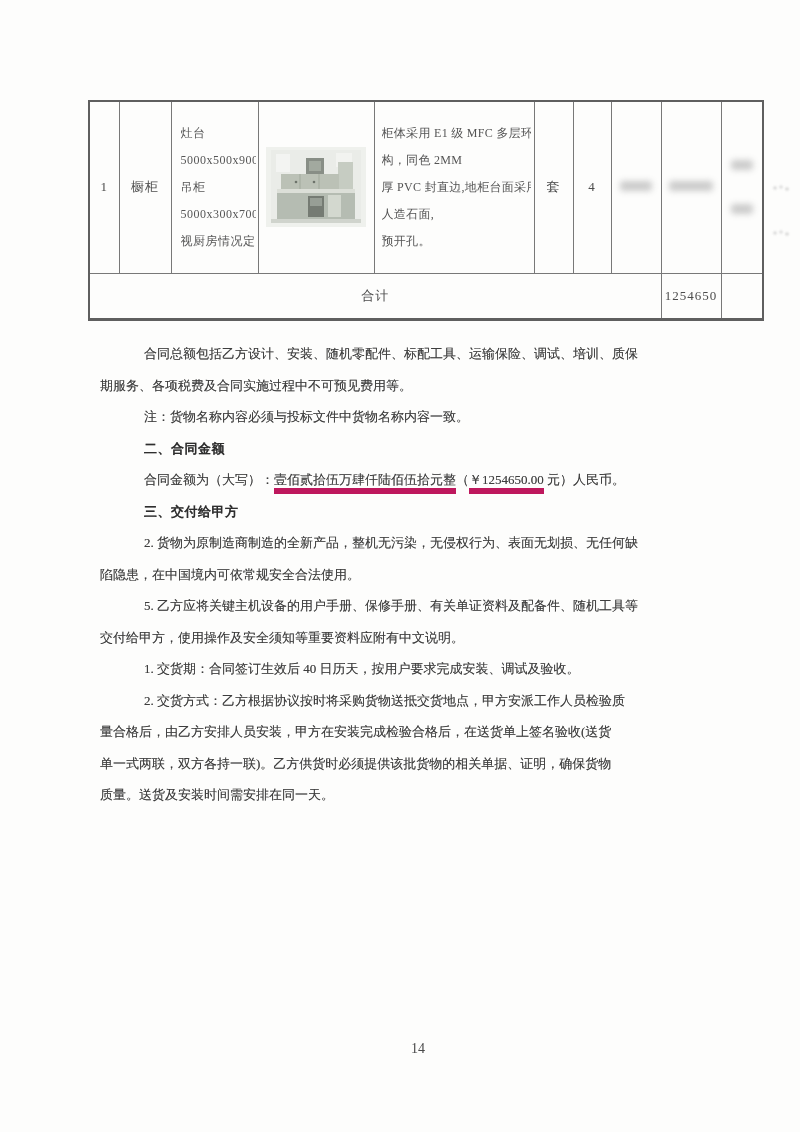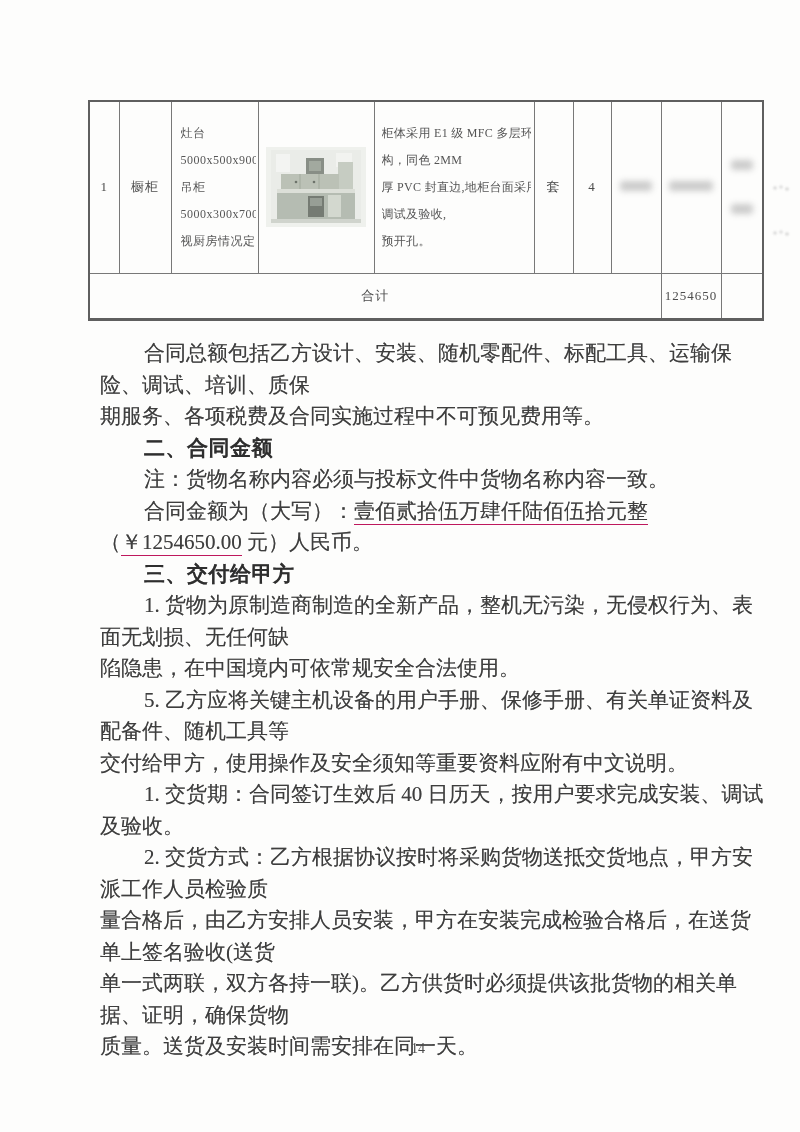--- a/index.html
+++ b/index.html
@@ -45,26 +45,26 @@
   .blob.w32 { width:32px; } .blob.w42 { width:44px; } .blob.w20 { width:22px; }
   td.remark-cell .stack {
     display:flex; flex-direction:column; align-items:center;
     justify-content:center; gap:34px; height:100%;
   }
   .total-label { font-size:13.5px; letter-spacing:2px; }
   .total-amount { font-size:13px; letter-spacing:0.5px; }
   
   .body-text {
     position:absolute; left:100px; top:338px; width:664px;
-    font-size:21px; line-height:31.5px; color:#3e3e3e;
+    font-size:13px; line-height:31.5px; color:#3e3e3e;
     text-shadow:0 0 0.5px rgba(70,70,70,.55);
   }
   .para { margin:0; white-space:pre-line; text-indent:44px; }
   .para.heading { font-weight:bold; color:#2e2e2e; letter-spacing:0.5px; }
-  .ul { border-bottom:1px solid #be185d; padding-bottom:1px; }
+  .ul { border-bottom:6px solid #be185d; padding-bottom:1px; }
   
   .page-number {
     position:absolute; left:0; top:1041px; width:836px;
     text-align:center; font-size:14px; color:#4a4a4a;
   }
   
   .noise {
     position:absolute; width:18px; height:9px; filter:blur(1px); opacity:.8;
     background:
       radial-gradient(circle at 3px 4px, #c2c2c2 1px, transparent 2px),
@@ -124,21 +124,21 @@
               <rect x="44" y="51" width="12" height="8" fill="#8d948a"></rect>
               <rect x="62" y="48" width="13" height="22" fill="#cfd4cb"></rect>
               <rect x="5" y="72" width="90" height="4" fill="#ccd0c8"></rect>
             </svg>
           </span>
         </td>
         <td class="desc">
           <div>柜体采用 E1 级 MFC 多层环保板结</div>
           <div>构，同色 2MM</div>
           <div>厚 PVC 封直边,地柜台面采用优质</div>
-          <div>调试及验收,</div>
+          <div>人造石面,</div>
           <div>预开孔。</div>
         </td>
         <td class="center">套</td>
         <td class="center">4</td>
         <td class="center">
           <span class="blob w32"></span>
         </td>
         <td class="center">
           <span class="blob w42"></span>
         </td>
@@ -153,25 +153,25 @@
         <td colspan="8" class="center total-label">合计</td>
         <td class="center total-amount">1254650</td>
         <td></td>
       </tr>
     </tbody>
   </table>
 
   <div class="body-text">
     <p class="para">合同总额包括乙方设计、安装、随机零配件、标配工具、运输保险、调试、培训、质保
 期服务、各项税费及合同实施过程中不可预见费用等。</p>
+    <p class="para">注：货物名称内容必须与投标文件中货物名称内容一致。</p>
     <p class="para heading">二、合同金额</p>
-    <p class="para">注：货物名称内容必须与投标文件中货物名称内容一致。</p>
     <p class="para"><span>合同金额为（大写）：</span><span class="ul">壹佰贰拾伍万肆仟陆佰伍拾元整</span><span>（</span><span class="ul">￥1254650.00</span><span> 元）人民币。</span></p>
     <p class="para heading">三、交付给甲方</p>
-    <p class="para">1. 货物为原制造商制造的全新产品，整机无污染，无侵权行为、表面无划损、无任何缺
+    <p class="para">2. 货物为原制造商制造的全新产品，整机无污染，无侵权行为、表面无划损、无任何缺
 陷隐患，在中国境内可依常规安全合法使用。</p>
     <p class="para">5. 乙方应将关键主机设备的用户手册、保修手册、有关单证资料及配备件、随机工具等
 交付给甲方，使用操作及安全须知等重要资料应附有中文说明。</p>
     <p class="para">1. 交货期：合同签订生效后 40 日历天，按用户要求完成安装、调试及验收。</p>
     <p class="para">2. 交货方式：乙方根据协议按时将采购货物送抵交货地点，甲方安派工作人员检验质
 量合格后，由乙方安排人员安装，甲方在安装完成检验合格后，在送货单上签名验收(送货
 单一式两联，双方各持一联)。乙方供货时必须提供该批货物的相关单据、证明，确保货物
 质量。送货及安装时间需安排在同一天。</p>
   </div>
 

